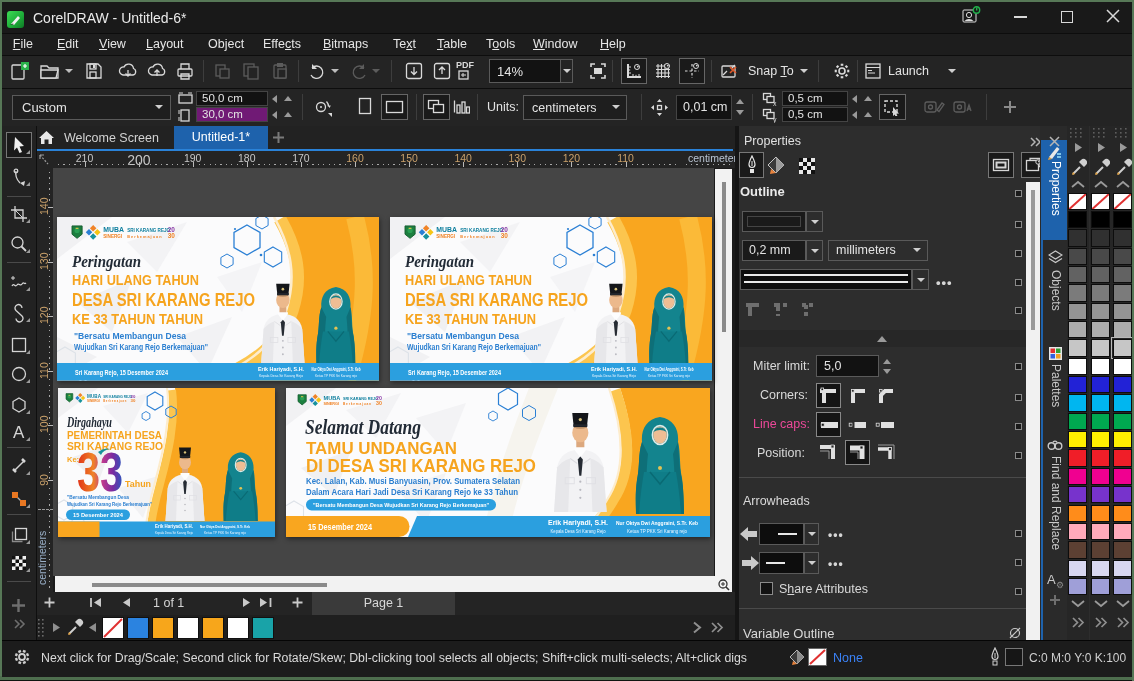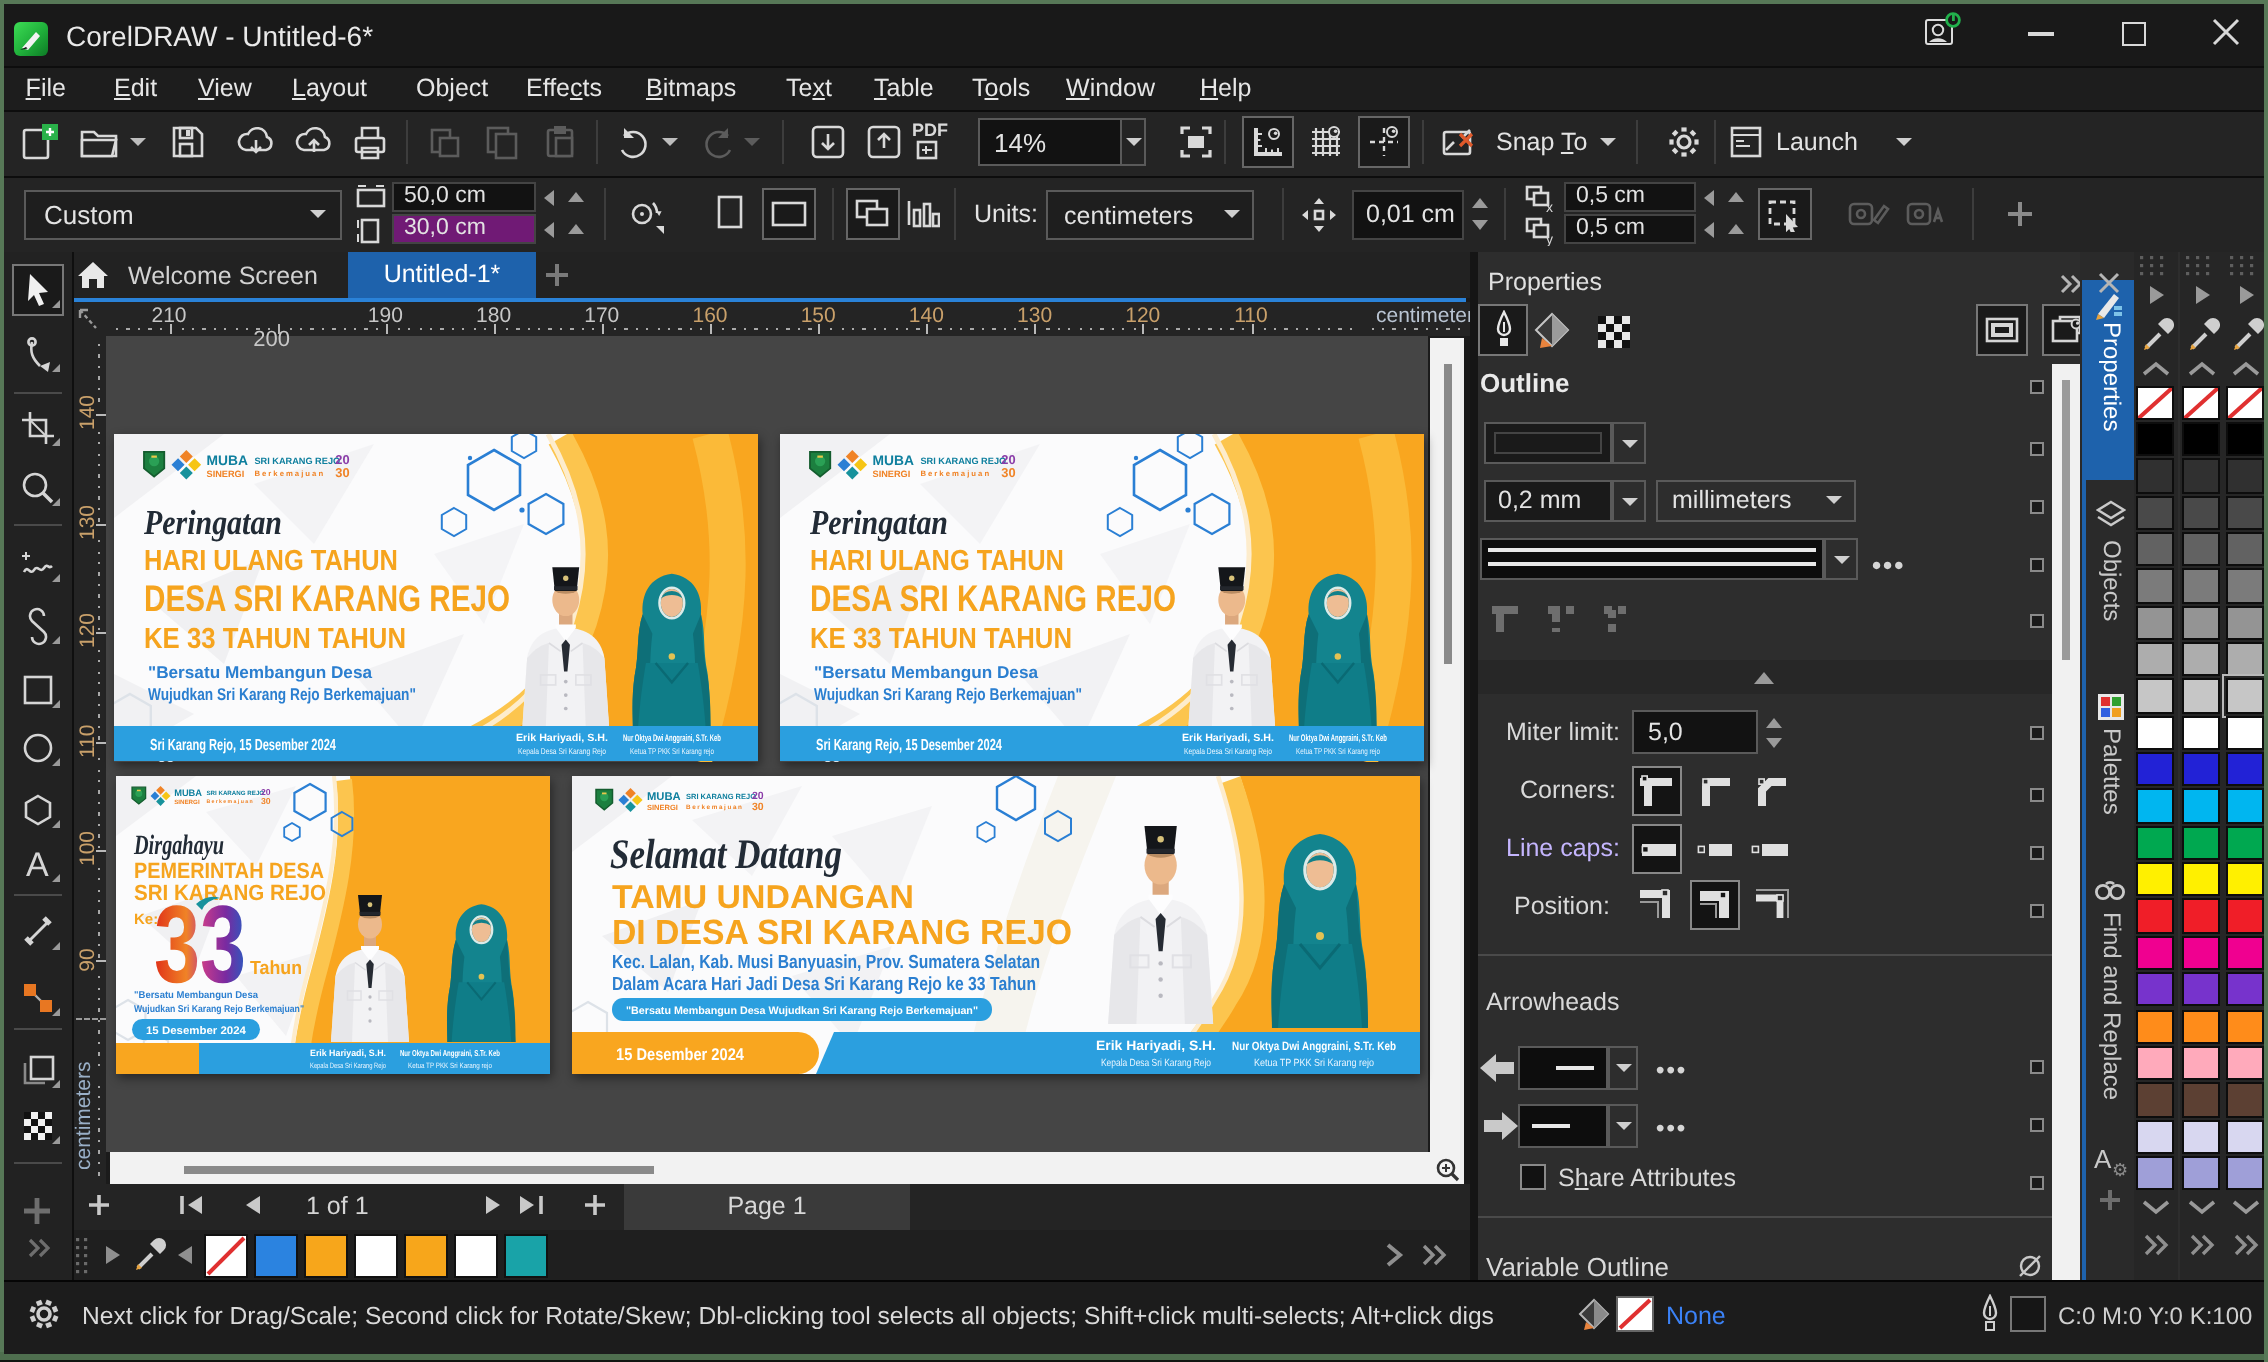--- a/index.html
+++ b/index.html
@@ -531,21 +531,21 @@
       <path d="M7.5,1 V14 M1,7.5 H14" stroke="#6e6e6e" stroke-width="2.4"></path>
     </svg>
   </div>
 <div class="a" style="left:13px;top:618px;width:14px;height:12px">
     <svg width="14" height="12">
       <path d="M2,2 l4,4 -4,4 M7,2 l4,4 -4,4" stroke="#6e6e6e" fill="none" stroke-width="1.6"></path>
     </svg>
   </div>
 <div class="a" style="left:72.5px;top:152px;width:24px;text-align:center;font-size:10.5px;color:#c7c7c7">210</div>
 <div class="a" style="left:84.5px;top:162px;width:1px;height:5px;background:#b9b9b9"></div>
-<div class="a" style="left:126.6px;top:164px;width:24px;text-align:left;font-size:11px;color:#c7c7c7">200</div>
+<div class="a" style="left:126.6px;top:152px;width:24px;text-align:right;font-size:14px;color:#c7c7c7">200</div>
 <div class="a" style="left:138.6px;top:162px;width:1px;height:5px;background:#b9b9b9"></div>
 <div class="a" style="left:180.7px;top:152px;width:24px;text-align:center;font-size:10.5px;color:#c7c7c7">190</div>
 <div class="a" style="left:192.7px;top:162px;width:1px;height:5px;background:#b9b9b9"></div>
 <div class="a" style="left:234.8px;top:152px;width:24px;text-align:center;font-size:10.5px;color:#c7c7c7">180</div>
 <div class="a" style="left:246.8px;top:162px;width:1px;height:5px;background:#b9b9b9"></div>
 <div class="a" style="left:288.9px;top:152px;width:24px;text-align:center;font-size:10.5px;color:#c7c7c7">170</div>
 <div class="a" style="left:300.9px;top:162px;width:1px;height:5px;background:#b9b9b9"></div>
 <div class="a" style="left:343px;top:152px;width:24px;text-align:center;font-size:10.5px;color:#c9a06a">160</div>
 <div class="a" style="left:355.0px;top:162px;width:1px;height:5px;background:#b9b9b9"></div>
 <div class="a" style="left:397.1px;top:152px;width:24px;text-align:center;font-size:10.5px;color:#c9a06a">150</div>
@@ -992,21 +992,21 @@
       <path d="M5,17 V7 a2,2 0 0 1 2,-2 h10" stroke="#e0e0e0" stroke-width="4" fill="none"></path>
       <rect x="3.5" y="3.5" width="2.6" height="2.6" fill="#2d2d2d" stroke="#e0e0e0" stroke-width="0.8"></rect>
     </svg>
   </div>
 <div class="a" style="left:876px;top:386px">
     <svg width="19" height="19">
       <path d="M5,17 V9 L9,5 h8" stroke="#e0e0e0" stroke-width="4" fill="none"></path>
       <rect x="3.5" y="3.5" width="2.6" height="2.6" fill="#2d2d2d" stroke="#e0e0e0" stroke-width="0.8"></rect>
     </svg>
   </div>
-<div class="a" style="left:753px;top:417px;color:#c4b5fd;font-size:12.5px">Line caps:</div>
+<div class="a" style="left:753px;top:417px;color:#ec4899;font-size:12.5px">Line caps:</div>
 <div class="a" style="left:816px;top:412px;width:25px;height:25px;background:#141414;border:1px solid #888;box-sizing:border-box"></div>
 <div class="a" style="left:818px;top:419px">
     <svg width="21" height="12">
       <path d="M3,6 h17" stroke="#e0e0e0" stroke-width="6"></path>
       <rect x="3.2" y="4.2" width="3" height="3" fill="#141414" stroke="#e0e0e0" stroke-width="0.8"></rect>
     </svg>
   </div>
 <div class="a" style="left:847px;top:419px">
     <svg width="21" height="12">
       <path d="M7,6 h12" stroke="#e0e0e0" stroke-width="6"></path>

